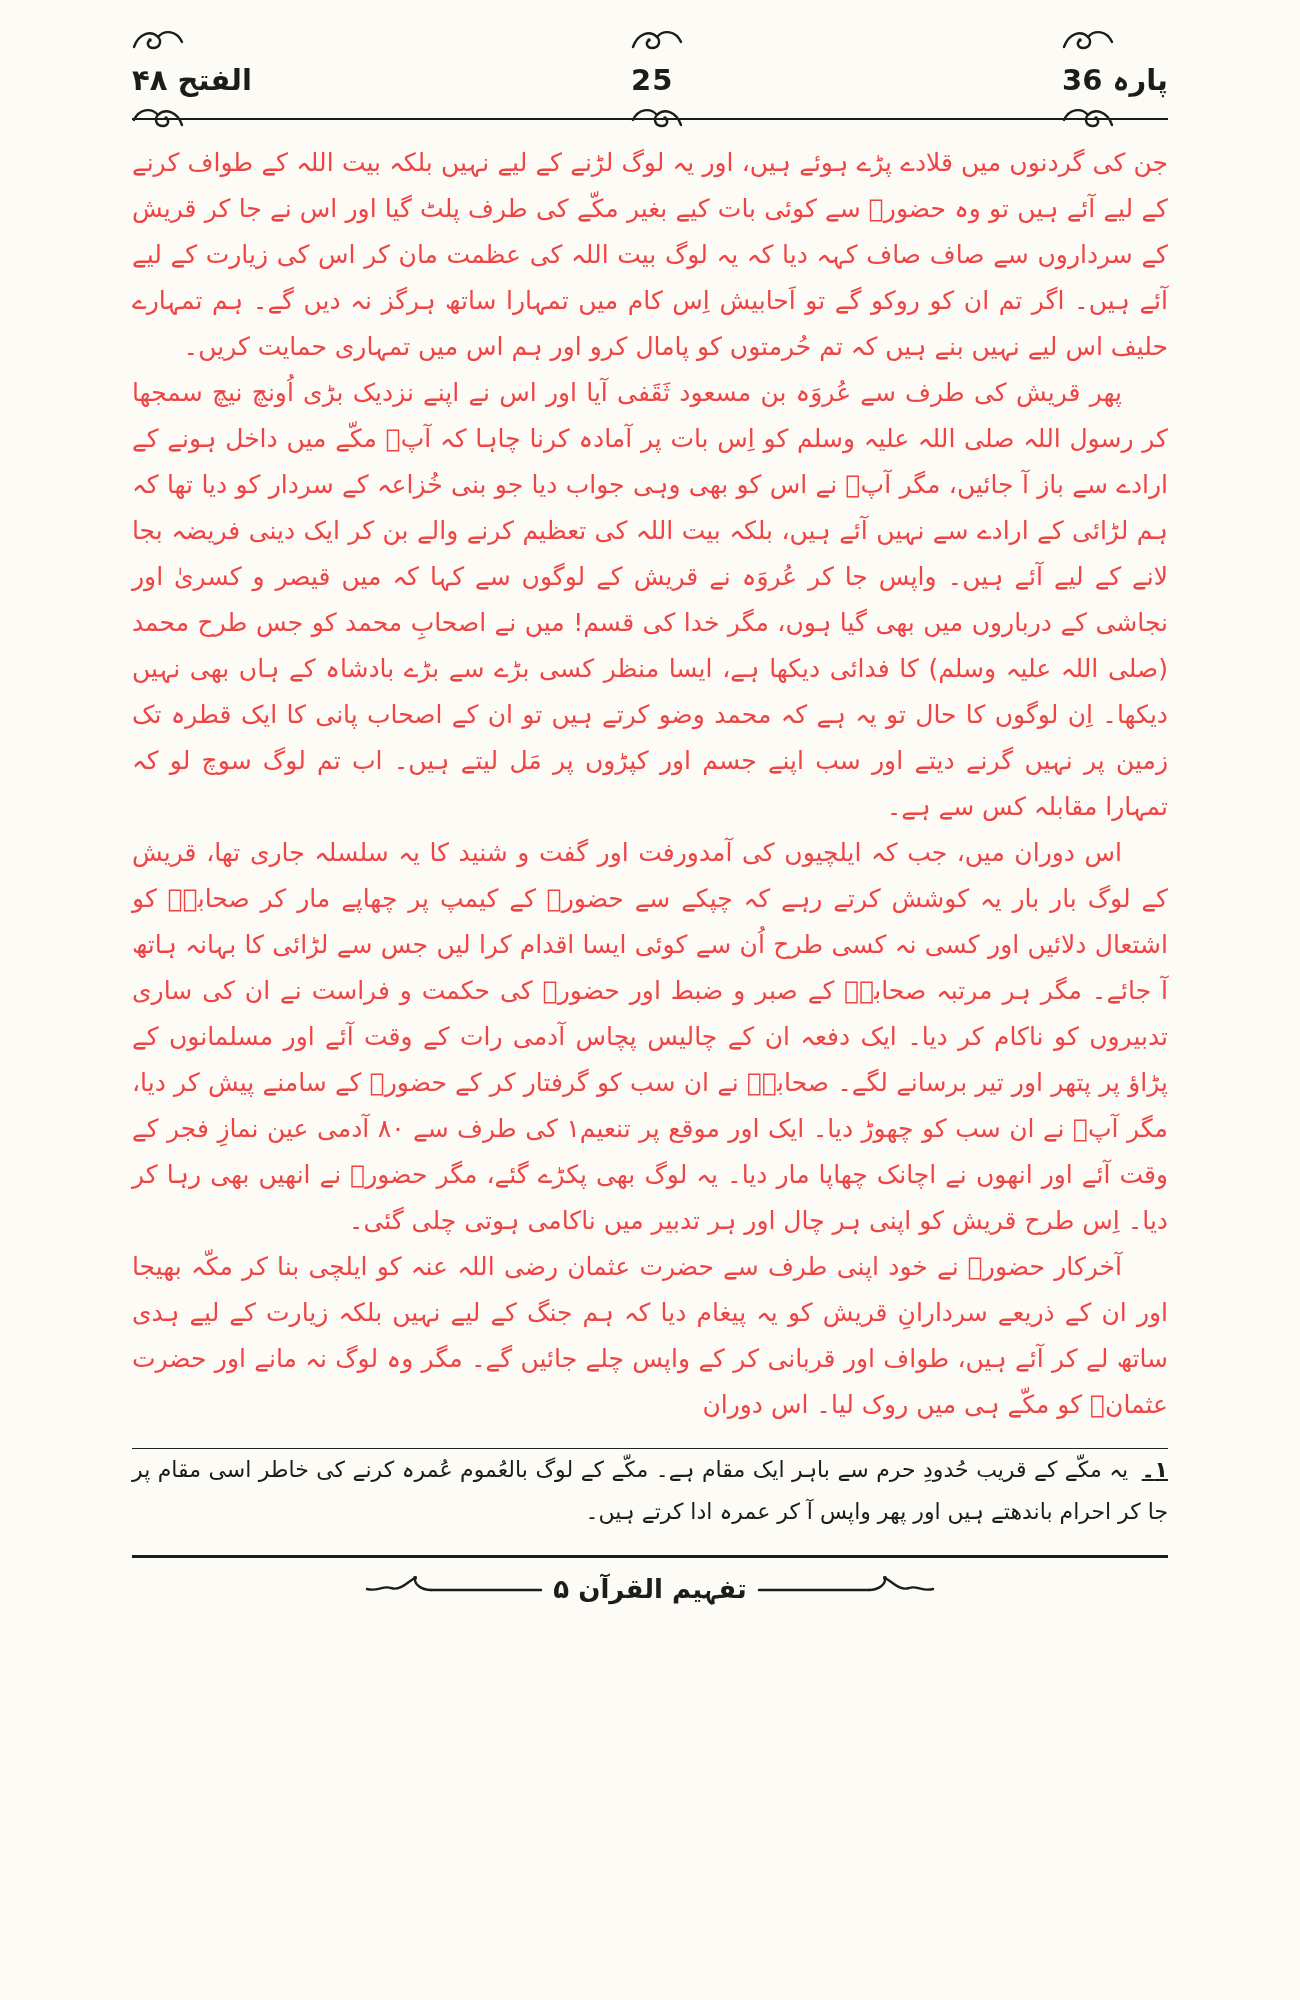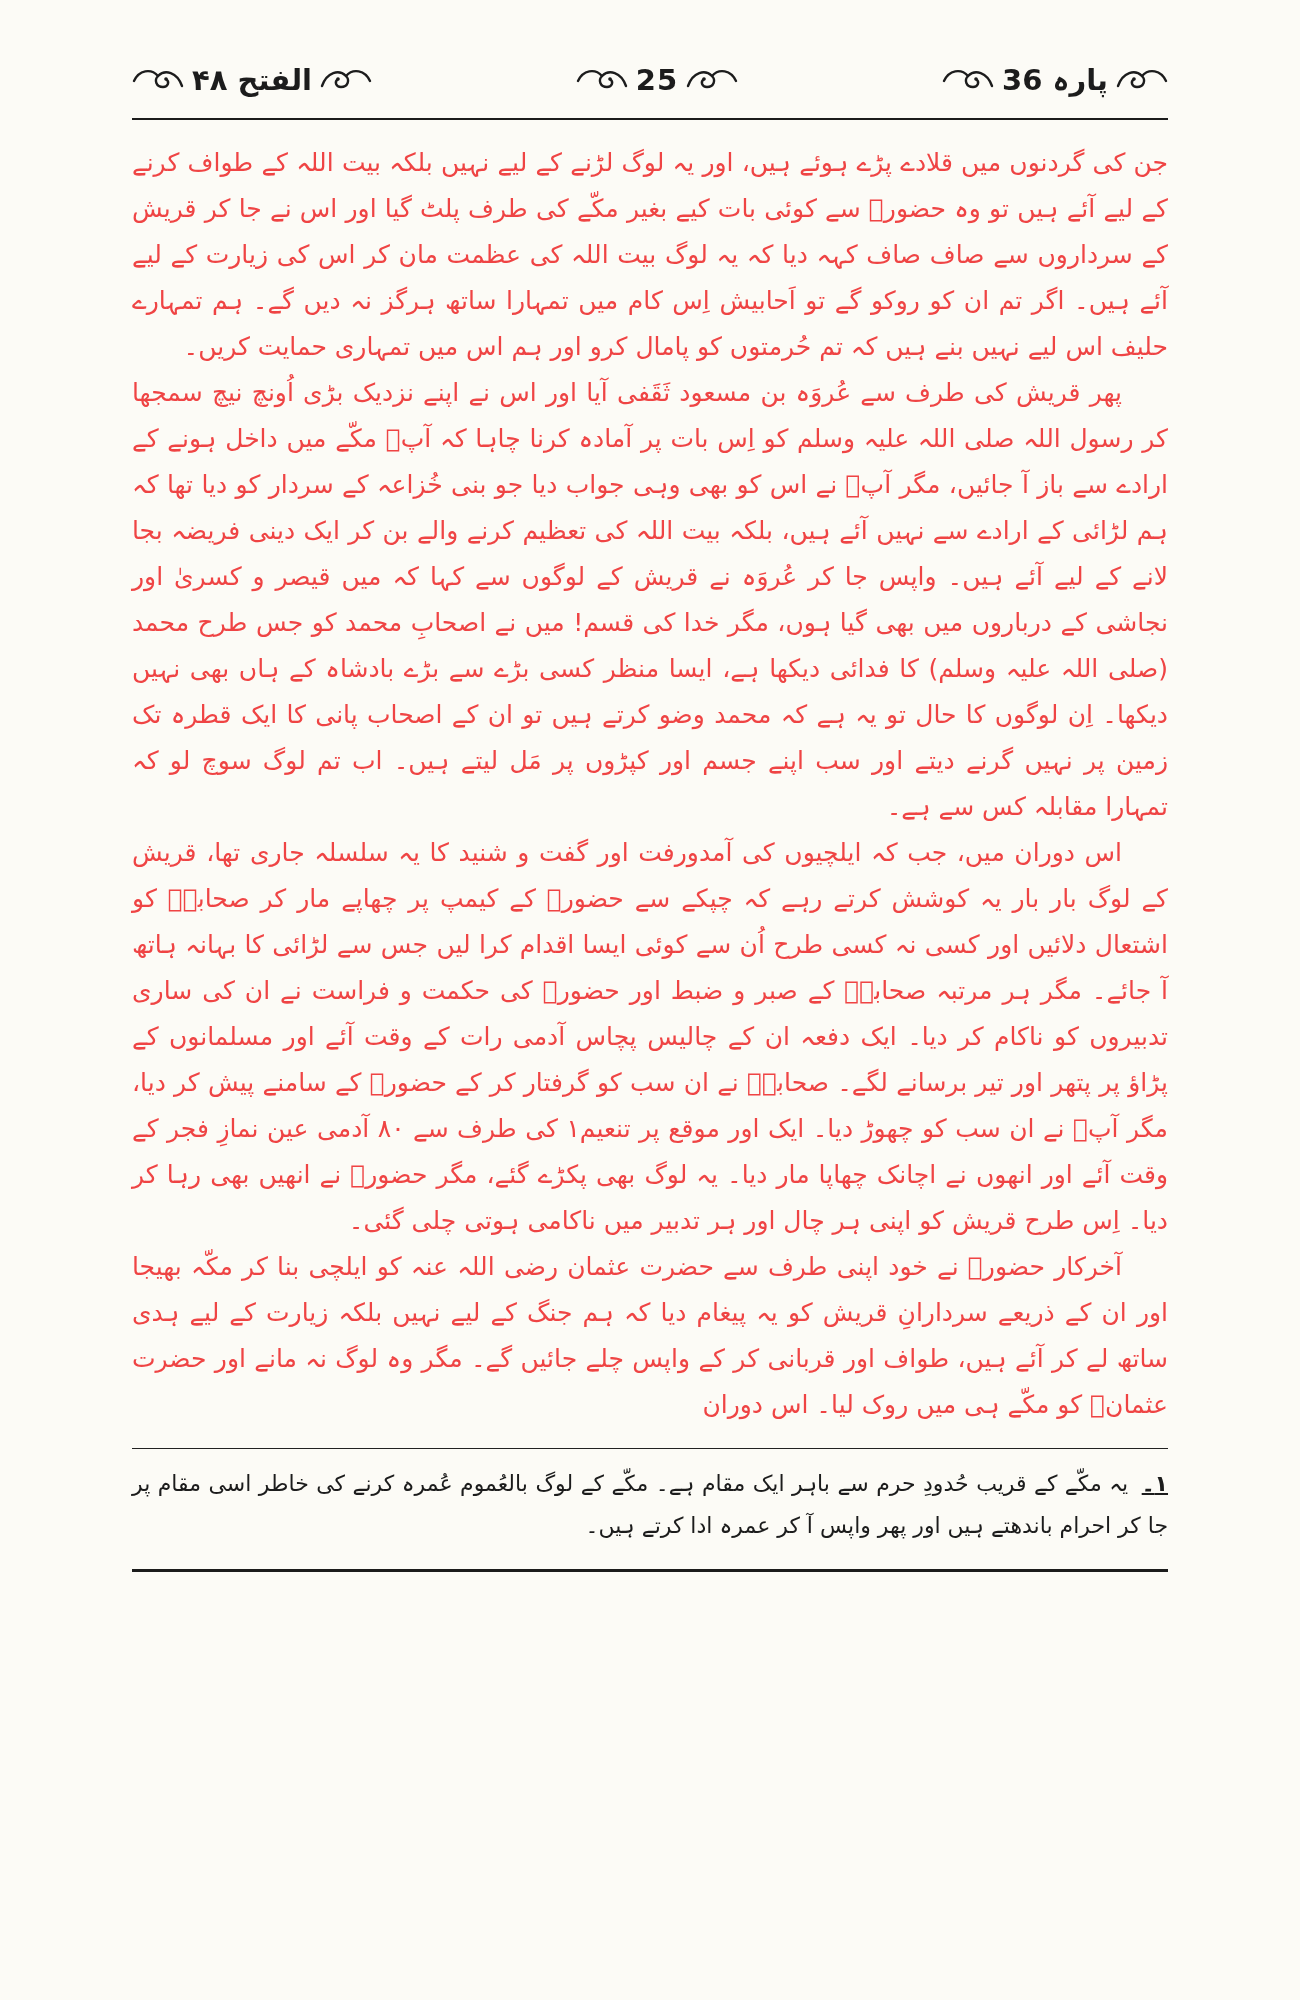--- a/index.html
+++ b/index.html
@@ -14,39 +14,39 @@
     padding:48px 132px 0 132px;
     overflow:hidden;
     box-shadow:0 0 8px rgba(0,0,0,.35);
   }
   
   .header-row {
     display:flex; justify-content:space-between; align-items:center;
     direction:rtl;
     height:64px;
   }
-  .cartouche { display:flex; align-items:center; gap:8px; }
+  .cartouche { display:flex; align-items:flex-end; gap:8px;flex-direction:column; }
   .cartouche .label { font-weight:bold; font-size:29px; white-space:nowrap; letter-spacing:1px; }
   .flourish { display:inline-block; line-height:0; }
   .flourish.mirror svg { transform:scaleX(-1); }
   .header-rule { border:none; border-top:2.5px solid #1c1c1c; margin-top:6px; }
 
   
   .body-text { margin-top:20px; direction:rtl; }
   .para {
     font-size:25px;
     line-height:46px;
     text-align:justify;
     color:#ef4444;
   }
   .para.indent { text-indent:46px; }
 
   
   .footnote-rule { border:none; border-top:1.5px solid #222; margin-top:20px; }
-  .footnote { margin-top:14px; direction:rtl; font-size:22px; line-height:42px; text-align:justify; }
+  .footnote { direction:rtl; font-size:22px; line-height:42px; text-align:justify; }
   .footnote .marker { text-decoration:underline; font-weight:bold; margin-left:6px; }
 
   
   .footer-rule { border:none; border-top:3px solid #1c1c1c; margin-top:22px; }
   .footer-ornament {
     margin-top:16px;
     display:flex; justify-content:center; align-items:center; gap:10px;
     direction:rtl;
   }
   .footer-ornament .title { font-weight:bold; font-size:26px; white-space:nowrap; }
@@ -125,14 +125,31 @@
     <p class="para indent">آخرکار حضورؐ نے خود اپنی طرف سے حضرت عثمان رضی اللہ عنہ کو ایلچی بنا کر مکّہ بھیجا اور ان کے ذریعے سردارانِ قریش کو یہ پیغام دیا کہ ہم جنگ کے لیے نہیں بلکہ زیارت کے لیے ہدی ساتھ لے کر آئے ہیں، طواف اور قربانی کر کے واپس چلے جائیں گے۔ مگر وہ لوگ نہ مانے اور حضرت عثمانؓ کو مکّے ہی میں روک لیا۔ اس دوران</p>
   </div>
 
   <hr class="footnote-rule">
   <p class="footnote">
     <span class="marker">۱۔</span>
     <span>یہ مکّے کے قریب حُدودِ حرم سے باہر ایک مقام ہے۔ مکّے کے لوگ بالعُموم عُمرہ کرنے کی خاطر اسی مقام پر جا کر احرام باندھتے ہیں اور پھر واپس آ کر عمرہ ادا کرتے ہیں۔</span>
   </p>
 
   <hr class="footer-rule">
+  <div class="footer-ornament">
+    <span class="flourish">
+      <svg width="180" height="30" viewBox="0 0 180 30">
+        <path class="ink" d="M2 16 H112"></path>
+        <path class="ink" d="M112 16 C122 16, 129 10, 128 4 C136 8, 142 17, 152 14 C160 11, 165 18, 176 15"></path>
+        <circle class="ink-fill" cx="128" cy="4" r="2"></circle>
+      </svg>
+    </span>
+    <span class="title">تفہیم القرآن ۵</span>
+    <span class="flourish mirror">
+      <svg width="180" height="30" viewBox="0 0 180 30">
+        <path class="ink" d="M2 16 H112"></path>
+        <path class="ink" d="M112 16 C122 16, 129 10, 128 4 C136 8, 142 17, 152 14 C160 11, 165 18, 176 15"></path>
+        <circle class="ink-fill" cx="128" cy="4" r="2"></circle>
+      </svg>
+    </span>
+  </div>
 
 </div>
 
 </body></html>

